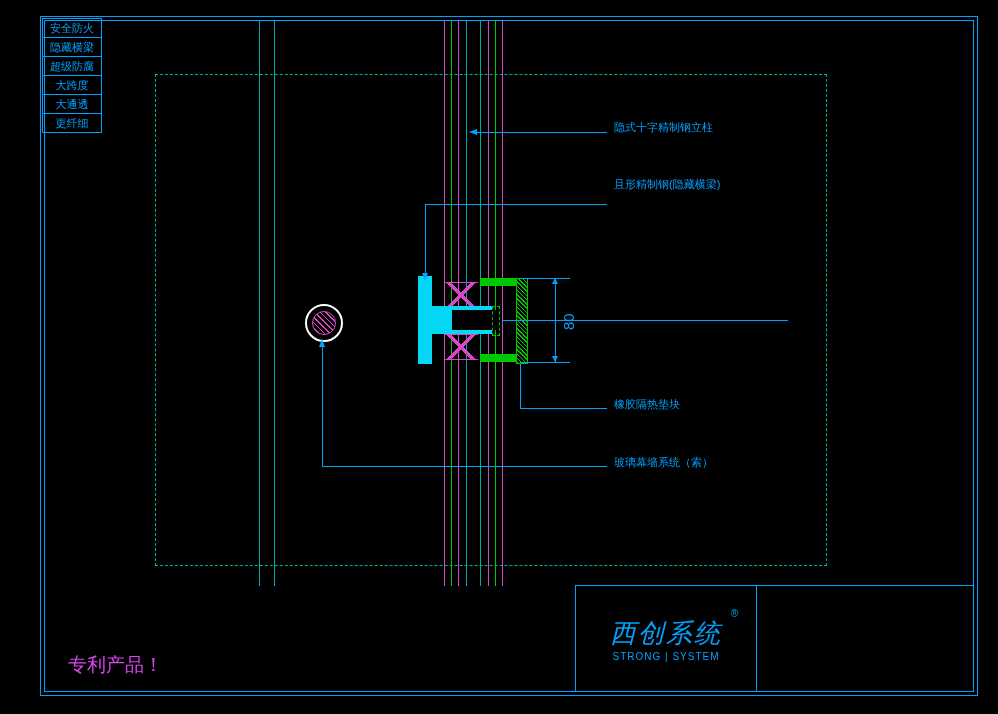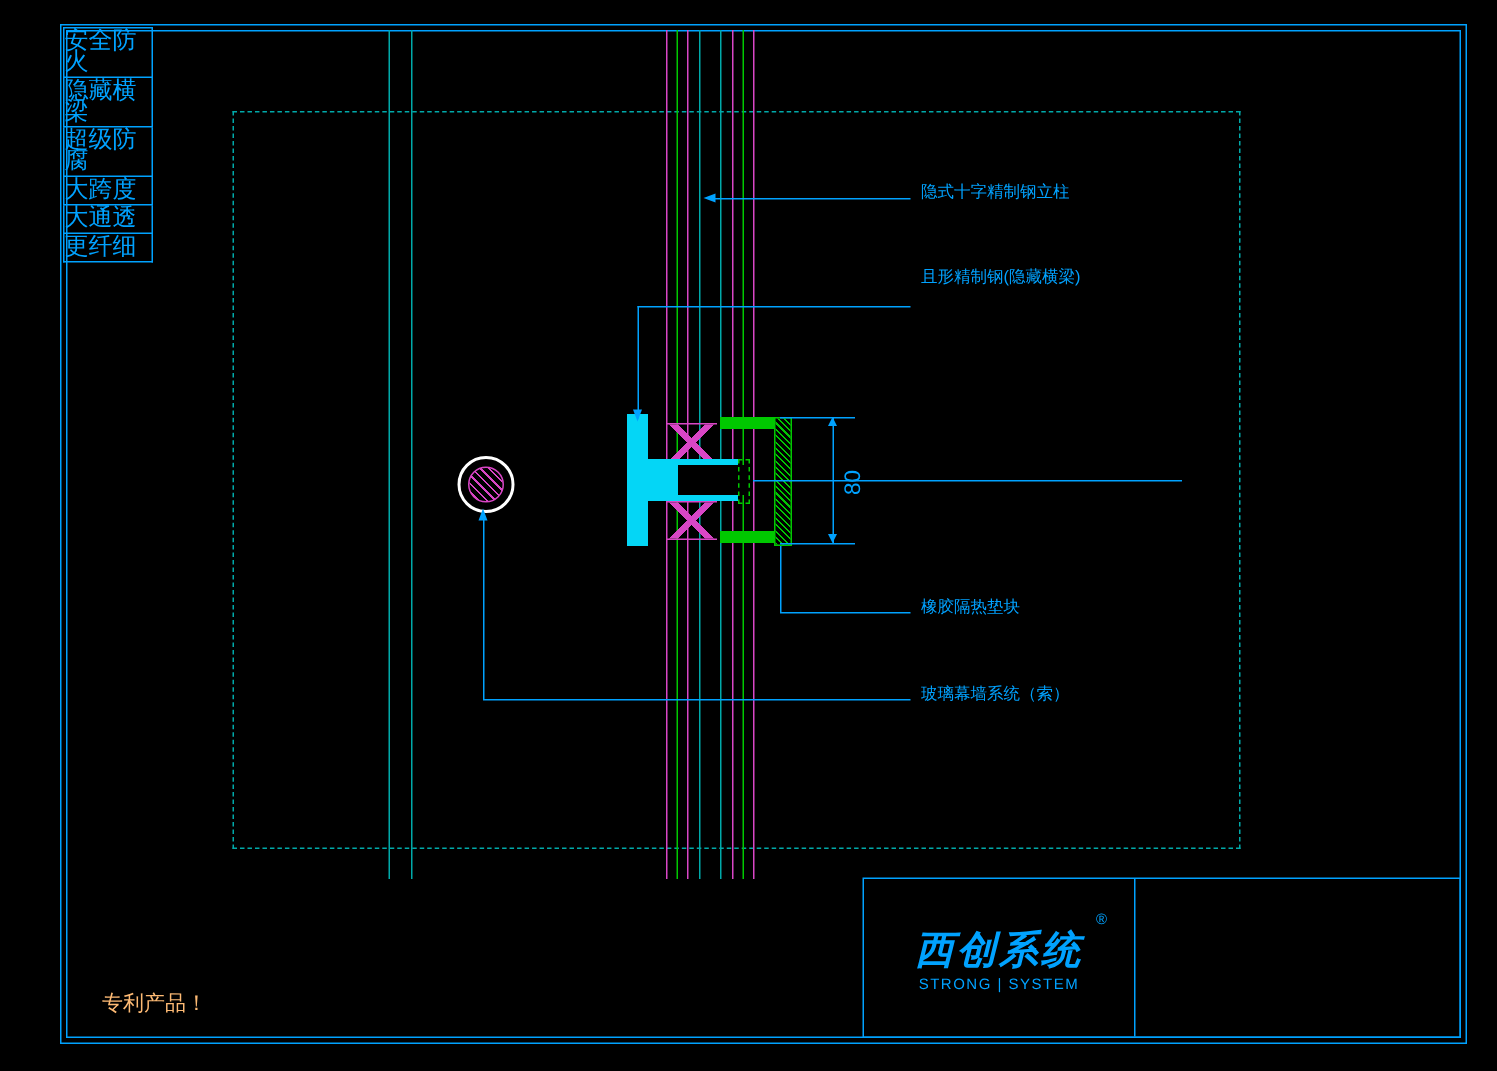--- a/index.html
+++ b/index.html
@@ -1,19 +1,19 @@
 <!DOCTYPE html>
 <html><head>
 <meta charset="utf-8">
 <style>
 body{margin:0;background:#000;font-family:"SimSun","Microsoft YaHei",sans-serif;overflow:hidden;width:998px;height:714px;position:relative}
 .frame-outer{position:absolute;left:40px;top:16px;right:20px;bottom:18px;border:1px solid #00a2ff}
 .frame-inner{position:absolute;left:44px;top:20px;right:24px;bottom:22px;border:1px solid #00a2ff}
 .tag-list{position:absolute;left:42px;top:18px;width:60px}
-.tag{border:1px solid #00a2ff;border-top:none;font-size:16px;color:#00a2ff;padding:2px 0;line-height:14px}
+.tag{border:1px solid #00a2ff;border-top:none;font-size:11px;color:#00a2ff;text-align:center;padding:2px 0;line-height:14px}
 .tag:first-child{border-top:1px solid #00a2ff}
 .panel-rect{position:absolute;border:1px dashed #00a9a9;pointer-events:none}
 .vline{position:absolute;top:20px;bottom:128px;width:1px}
 .vline.teal{background:#00a9a9}
 .vline.mag{background:#d946c6}
 .vline.grn{background:#00c800}
 .hatched-circle{position:absolute;width:34px;height:34px;border:2px solid #fff;border-radius:50%;left:305px;top:304px}
 .hatched-inner{position:absolute;inset:5px;border:1px solid #d946c6;border-radius:50%;background:repeating-linear-gradient(45deg,#d946c6 0 1px,transparent 1px 4px)}
 .section{position:absolute;left:418px;top:276px;width:180px;height:90px}
 .tshape{position:absolute;left:0;top:0;width:14px;height:88px;background:#04d6f6}
@@ -27,27 +27,27 @@
 .plate{position:absolute;left:98px;top:2px;width:10px;height:84px;background:repeating-linear-gradient(45deg,#00c800 0 1px,transparent 1px 3px);border:1px solid #00c800}
 .dim-line{position:absolute;left:555px;top:278px;width:1px;height:84px;background:#00a2ff}
 .dim-arrow-t{position:absolute;left:552px;top:278px;width:0;height:0;border-left:3px solid transparent;border-right:3px solid transparent;border-bottom:6px solid #00a2ff}
 .dim-arrow-b{position:absolute;left:552px;top:356px;width:0;height:0;border-left:3px solid transparent;border-right:3px solid transparent;border-top:6px solid #00a2ff}
 .dim-ext{position:absolute;height:1px;background:#00a2ff}
 .dim-text{position:absolute;left:560px;top:330px;color:#00a2ff;font-size:15px;transform:rotate(-90deg);transform-origin:left top}
 .leader{position:absolute;background:#00a2ff}
 .label{position:absolute;color:#00a2ff;font-size:11px;white-space:nowrap}
 .title-block{position:absolute;right:24px;bottom:22px;height:105px;border:1px solid #00a2ff;display:flex}
 .tb-logo{width:180px;border-right:1px solid #00a2ff;display:flex;flex-direction:column;align-items:center;justify-content:center;position:relative}
-.tb-logo .lg{color:#00a2ff;font-size:26px;font-weight:bold;letter-spacing:2px;font-style:italic}
+.tb-logo .lg{color:#00a2ff;font-size:26px;font-weight:normal;letter-spacing:2px;font-style:italic}
 .tb-logo .sub{color:#00a2ff;font-size:10px;letter-spacing:1px}
 .tb-logo .rmark{position:absolute;top:22px;right:18px;color:#00a2ff;font-size:10px}
 .tb-right{width:216px;display:flex;flex-direction:column}
 .tb-title{flex:1;border-bottom:1px solid #00a2ff;color:#fff;font-size:15px;display:flex;flex-direction:column;align-items:center;justify-content:center;line-height:1.4}
 .tb-comp{height:34px;color:#00a2ff;font-size:14px;display:flex;align-items:center;justify-content:center;font-style:italic}
-.patent{position:absolute;left:68px;bottom:36px;color:#fdba74;font-size:14px}
+.patent{position:absolute;left:68px;bottom:36px;color:#d946ef;font-size:19px}
 .lead-arrow{position:absolute;width:0;height:0}
 </style>
 </head>
 <body>
 
 <div class="frame-outer"></div>
 <div class="frame-inner"></div>
 
 <div class="tag-list">
   <div class="tag">安全防火</div>

